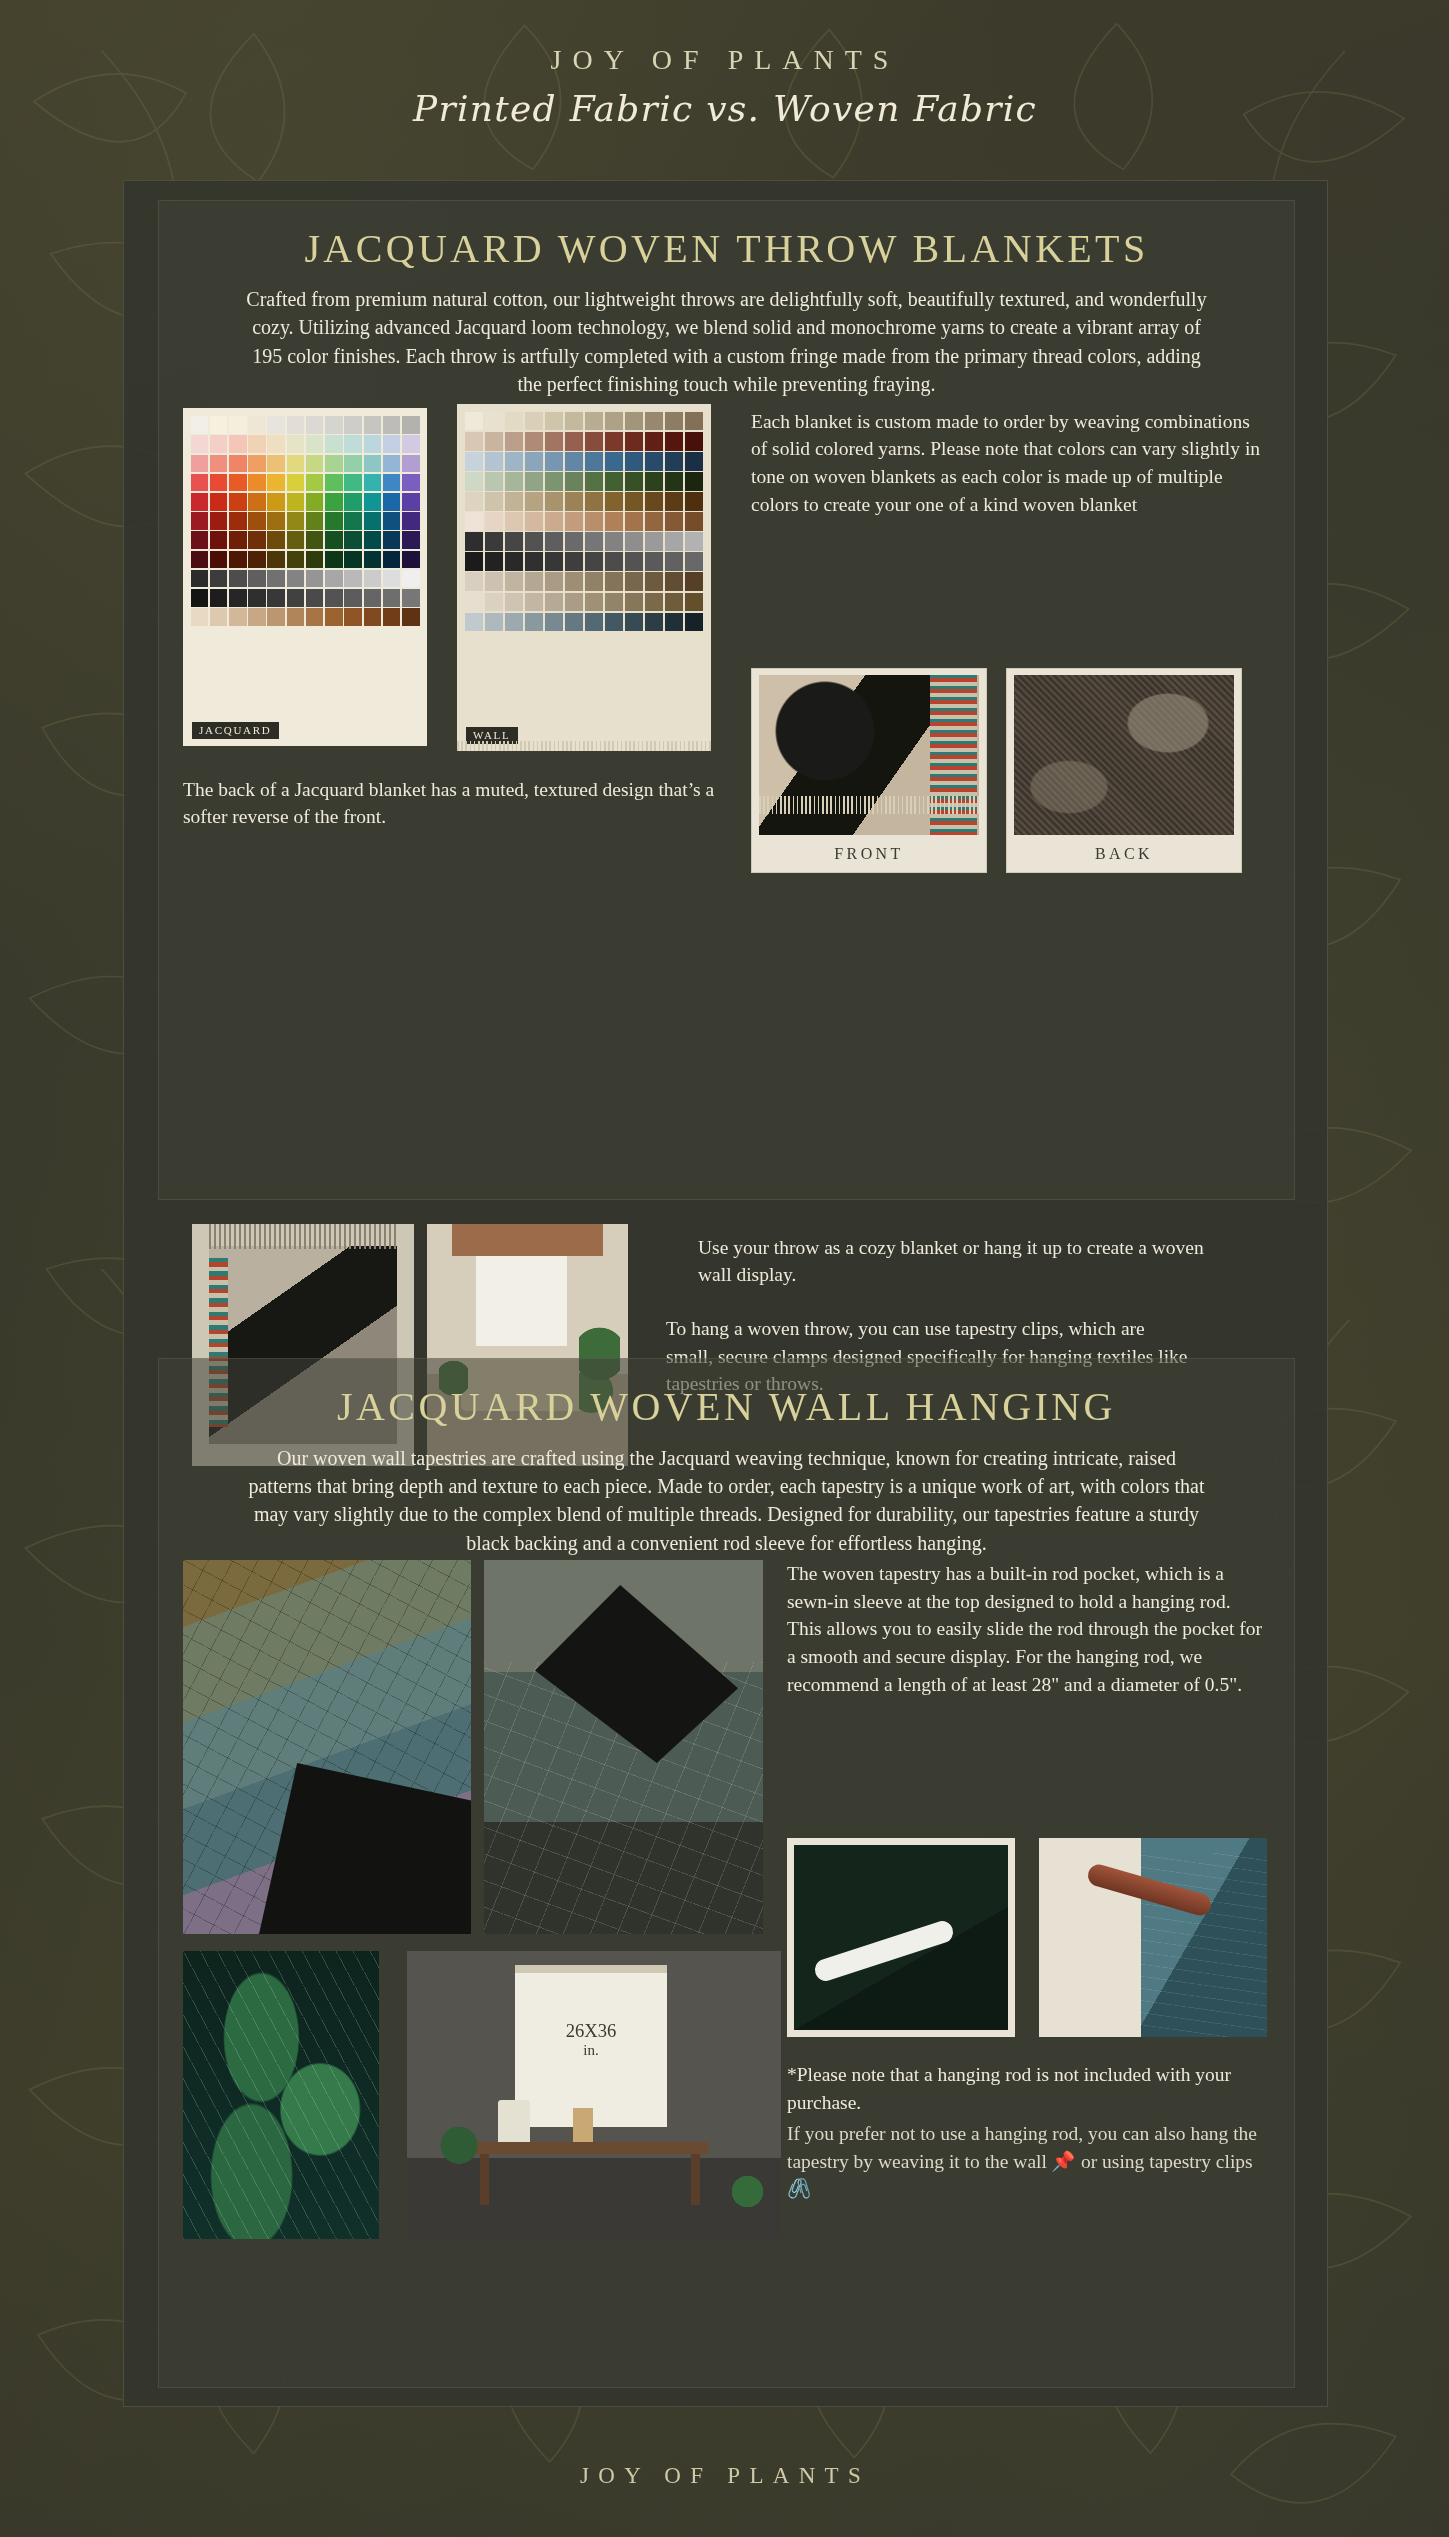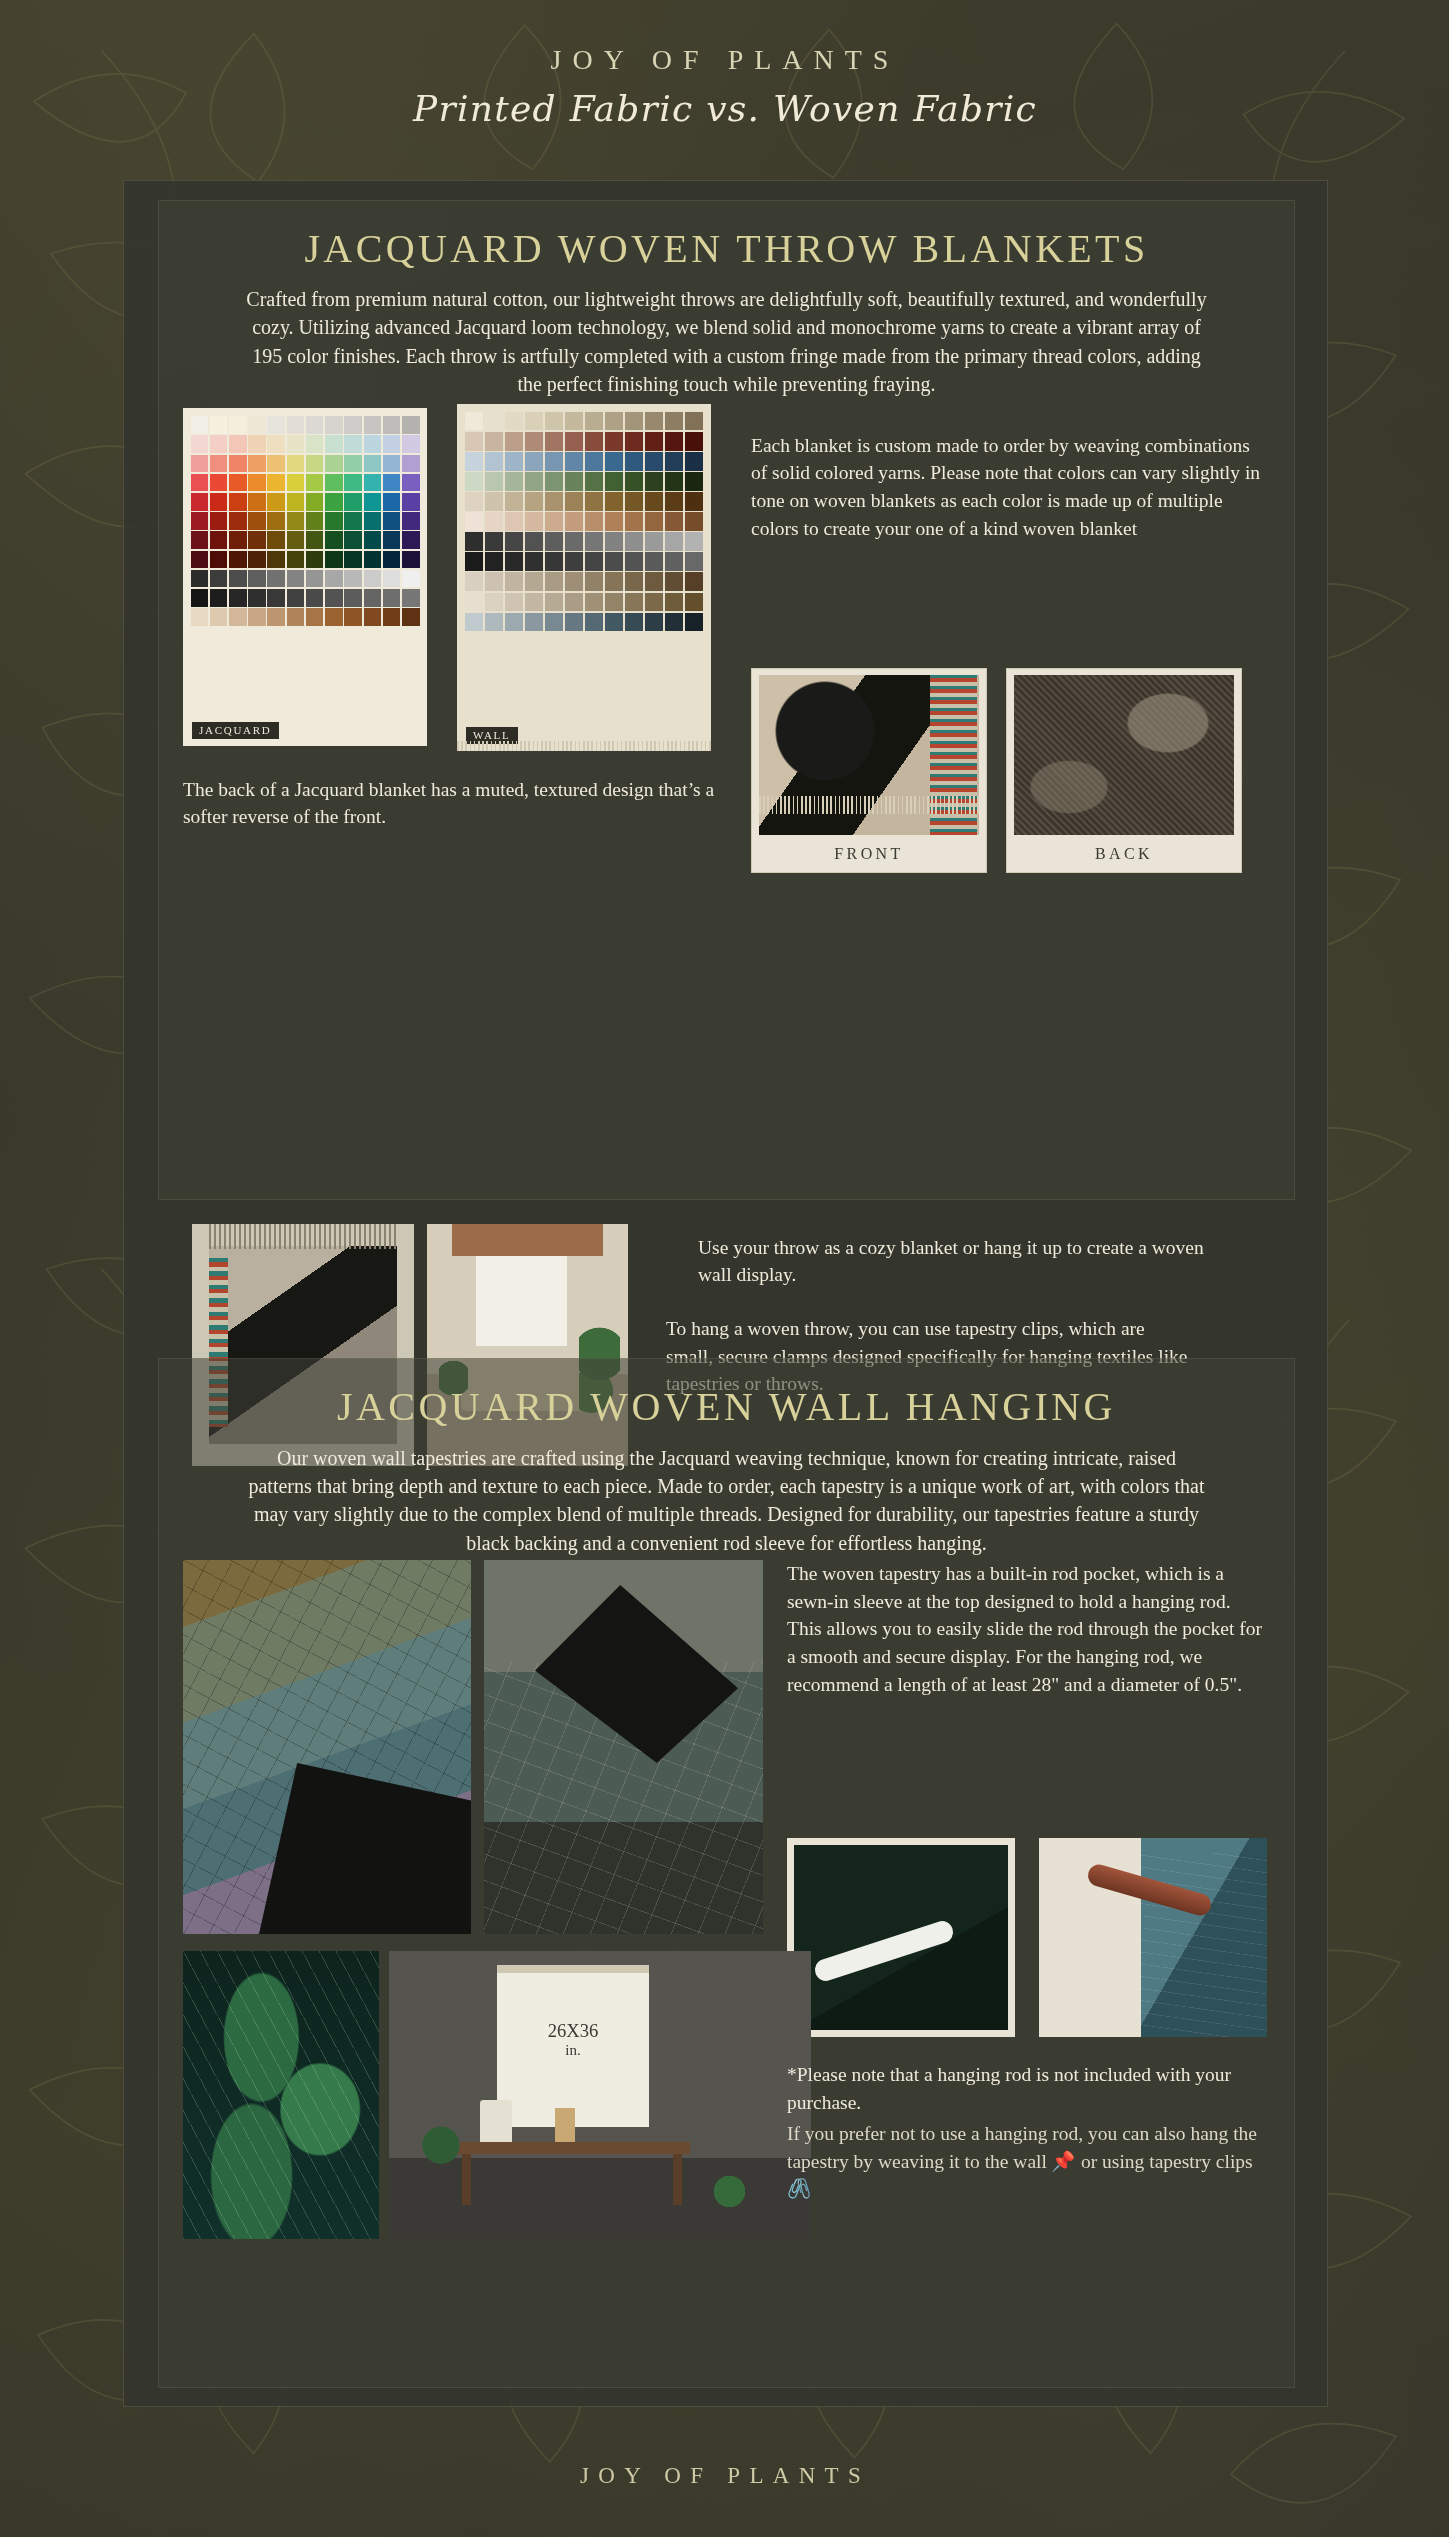--- a/index.html
+++ b/index.html
@@ -491,21 +491,21 @@
             <div class="swatch" style="background: rgb(66, 89, 100);"></div>
             <div class="swatch" style="background: rgb(55, 75, 85);"></div>
             <div class="swatch" style="background: rgb(44, 61, 70);"></div>
             <div class="swatch" style="background: rgb(33, 47, 55);"></div>
             <div class="swatch" style="background: rgb(22, 33, 40);"></div>
           </div>
         <div class="card-tag">WALL</div>
         <div class="fringe"></div>
       </div>
 
-      <div class="caption-box" style="left:592px; top:207px; width:516px;margin-top:24px;">Each blanket is custom made to order by weaving combinations of solid colored yarns. Please note that colors can vary slightly in tone on woven blankets as each color is made up of multiple colors to create your one of a kind woven blanket</div>
+      <div class="caption-box" style="left:592px; top:207px; width:516px;">Each blanket is custom made to order by weaving combinations of solid colored yarns. Please note that colors can vary slightly in tone on woven blankets as each color is made up of multiple colors to create your one of a kind woven blanket</div>
 
       <div class="ph" style="left:592px; top:467px; width:234px; height:203px; background:#e9e4d6; border:0.8px solid #cfc9b4;">
         <div class="ph-inner" style="inset:6.8px 6.8px 37px 6.8px; background:
              radial-gradient(circle at 30% 35%, #1a1a18 0 26%, transparent 27%),
              linear-gradient(125deg, #cdbfa8 0 32%, #15150f 32% 62%, #c4b69e 62% 100%);"></div>
         <div class="ph-inner" style="left:178px; top:6.8px; width:47px; bottom:37px;
              background: repeating-linear-gradient(180deg,#2e7a74 0 3.4px,#b7442e 3.4px 6.8px,#c9c0a9 6.8px 11px);"></div>
         <div class="ph-inner" style="left:6.8px; right:6.8px; top:127px; height:18.6px;
              background: repeating-linear-gradient(90deg,#d8cfb8 0 1.7px, transparent 1.7px 4.2px);"></div>
         <div class="img-label">FRONT</div>
@@ -587,21 +587,21 @@
 
       <div class="ph" style="left:24px; top:592px; width:196px; height:288px; background:#0e2a22;">
         <div class="ph-inner" style="background:radial-gradient(ellipse at 40% 30%, #2c6b42 0 22%, transparent 23%),
              radial-gradient(ellipse at 70% 55%, #357a4a 0 20%, transparent 21%),
              radial-gradient(ellipse at 35% 78%, #2b6740 0 22%, transparent 23%),
              linear-gradient(180deg,#0d241d,#10302a);"></div>
         <div class="ph-inner" style="background:
              repeating-linear-gradient(62deg, rgba(200,230,200,0.22) 0 0.8px, transparent 0.8px 15px);"></div>
       </div>
 
-      <div class="ph" style="left:230px; top:592px; width:374px; height:288px; background:#4a4a46;padding-left:48px;">
+      <div class="ph" style="left:248px; top:592px; width:374px; height:288px; background:#4a4a46;">
         <div class="ph-inner" style="background:linear-gradient(180deg,#55544f 0 72%, #3a3935 72% 100%);"></div>
         <div class="ph-inner" style="left:108px; top:13.5px; width:152px; height:162px; background:#efece2;"></div>
         <div class="ph-inner" style="left:108px; top:13.5px; width:152px; height:8.5px; background:#cfc9b4;"></div>
         <div style="position:absolute; left:108px; top:69px; width:152px; text-align:center; color:#3b3a33; font-size:18.6px; font-family:'Liberation Serif',serif;">
           <div>26X36</div>
           <div style="font-size:15px;">in.</div>
         </div>
         <div class="ph-inner" style="left:64px; top:191px; width:237px; height:12px; background:#6b4a32;"></div>
         <div class="ph-inner" style="left:73px; top:203px; width:8.5px; height:51px; background:#5b3e2a;"></div>
         <div class="ph-inner" style="left:284px; top:203px; width:8.5px; height:51px; background:#5b3e2a;"></div>

